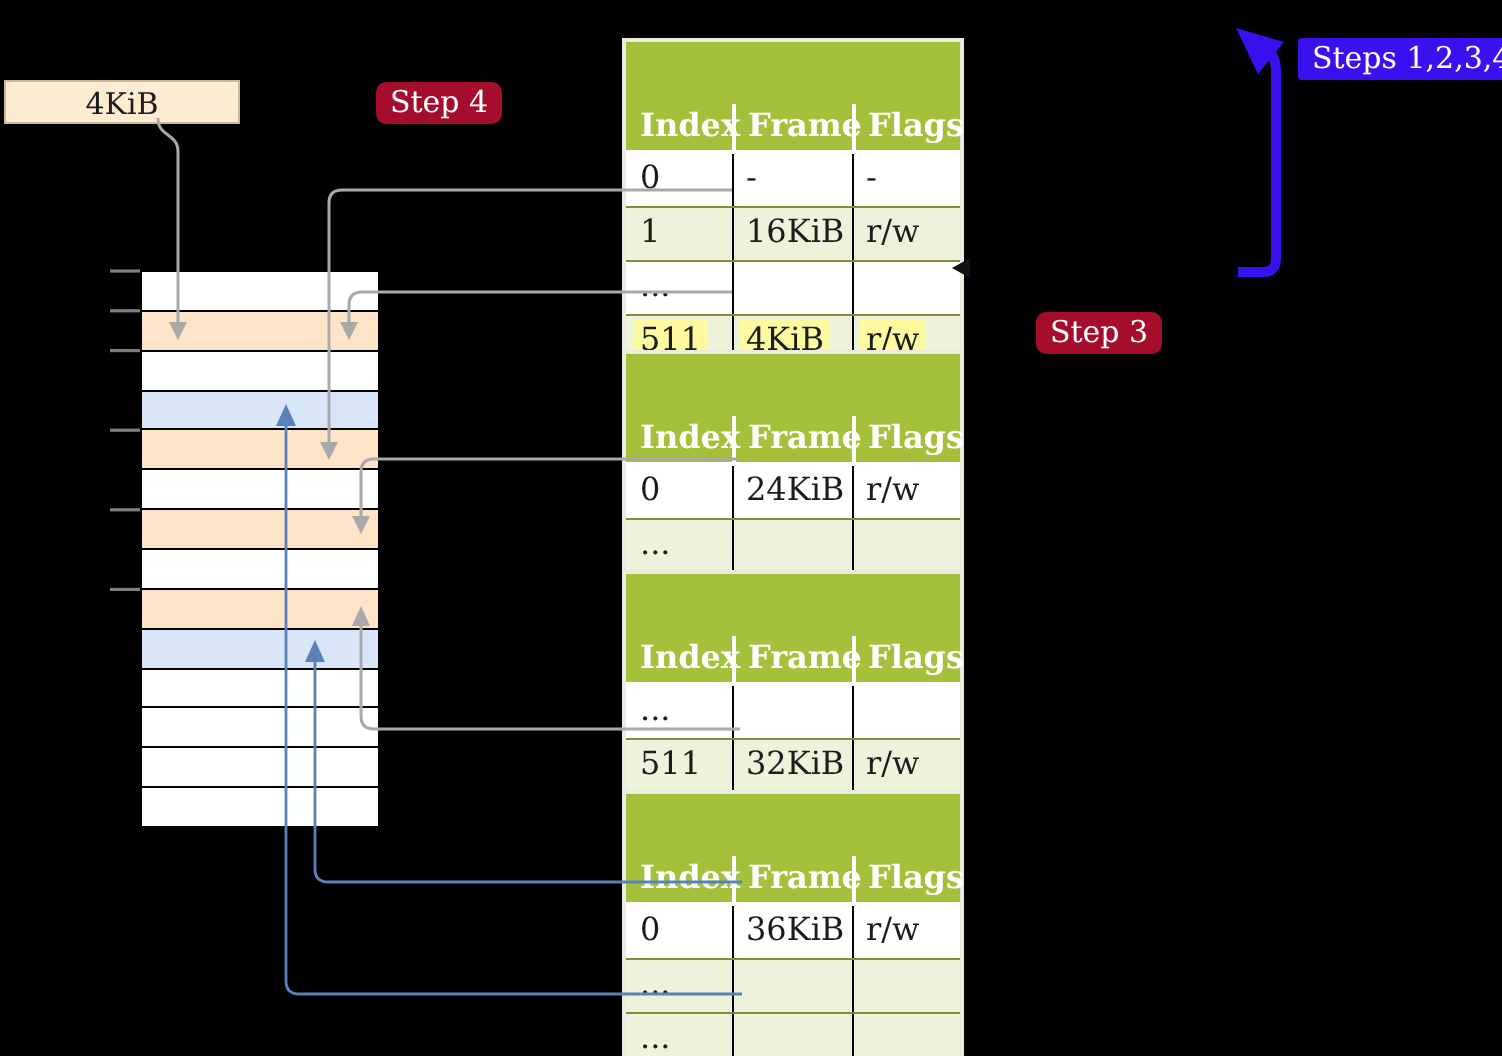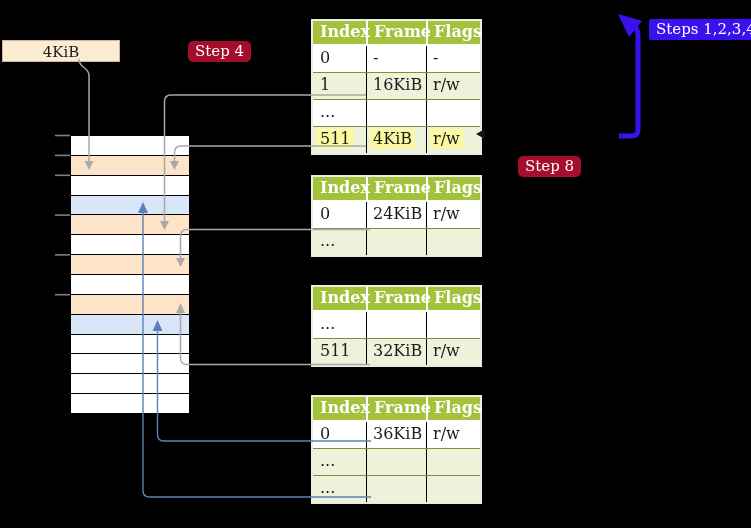--- a/index.html
+++ b/index.html
@@ -25,21 +25,21 @@
   .mem-row{flex:1;border-bottom:1px solid #000;}
   .mem-row:last-child{border-bottom:none;}
   .mem-row[data-color="white"]{background:#ffffff;}
   .mem-row[data-color="orange"]{background:#fde3c8;}
   .mem-row[data-color="blue"]{background:#d9e6f7;}
 
   
   .ptable{position:absolute;left:311px;width:167px;background:#fff;border:2px solid #ebebdf;
     font-size:16px;color:#1c1c1c;}
   .hrow{display:grid;grid-template-columns:53px 60px 54px;background:#a3c13a;color:#fff;font-weight:bold;}
-  .hrow .cell{padding:1px 0 3px 6px;border-left:2px solid #fff;}
+  .hrow .cell{padding:1px 0 3px 6px;border-left:2px solid #fff;margin-top:31px;}
   .hrow .cell:first-child{border-left:none;padding-left:7px;}
   .drow{display:grid;grid-template-columns:53px 60px 54px;border-top:1px solid #7e8f3b;background:#fff;}
   .drow.first{border-top:2px solid #fff;}
   .drow.alt{background:#edf2da;}
   .drow .cell{padding:2px 0 3px 6px;border-left:1px solid #000;min-height:21px;}
   .drow .cell:first-child{border-left:none;padding-left:7px;}
   #table1{top:19px;} #table2{top:175px;} #table3{top:285px;} #table4{top:395px;}
 
   .hl{background:#fdf99e;padding:0 3px;margin-left:-3px;display:inline-block;}
 
@@ -56,21 +56,21 @@
 </style>
 </head>
 <body>
 
 <div id="canvas">
 
   <div class="kib-box">4KiB</div>
 
   <div class="badge red" id="badge-step0">Step 4</div>
   <div class="badge blue" id="badge-steps1234">Steps 1,2,3,4</div>
-  <div class="badge red" id="badge-step4">Step 8</div>
+  <div class="badge red" id="badge-step4">Step 3</div>
 
   <div class="mem">
     <div class="mem-row" data-color="white"></div>
     <div class="mem-row" data-color="orange"></div>
     <div class="mem-row" data-color="white"></div>
     <div class="mem-row" data-color="blue"></div>
     <div class="mem-row" data-color="orange"></div>
     <div class="mem-row" data-color="white"></div>
     <div class="mem-row" data-color="orange"></div>
     <div class="mem-row" data-color="white"></div>

